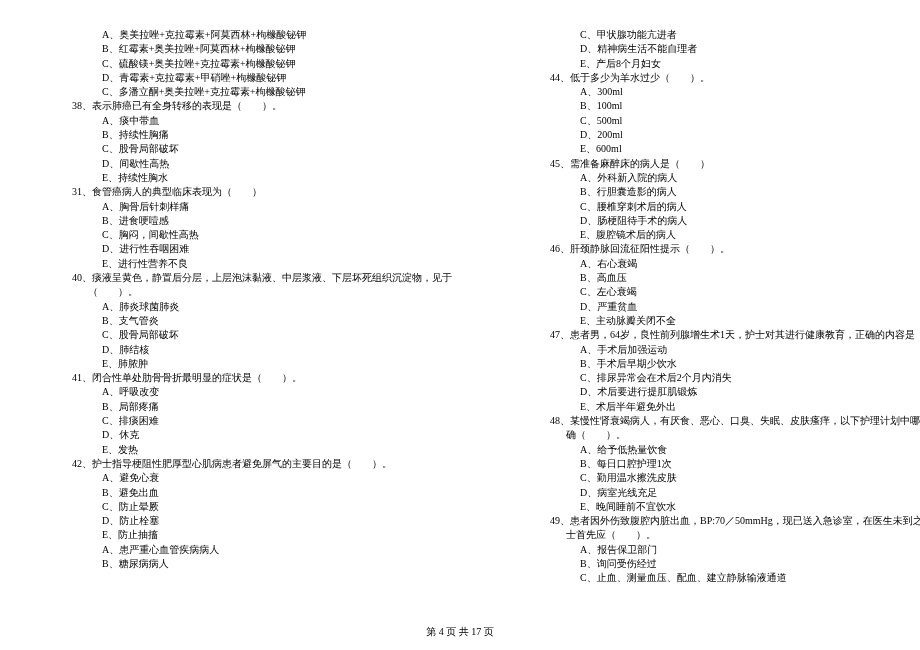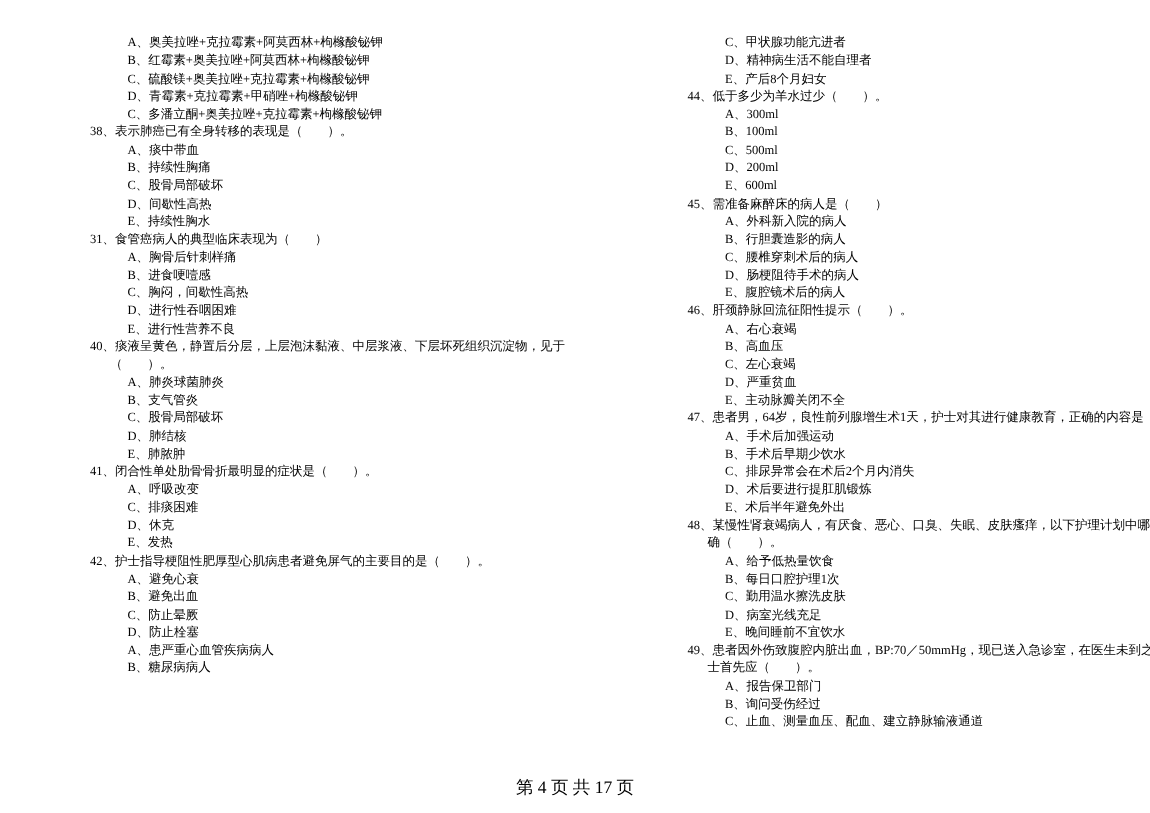--- a/index.html
+++ b/index.html
@@ -38,21 +38,21 @@
       padding-left: 24px;
     }
     .cont {
       padding-left: 40px;
     }
     .footer {
       position: absolute;
       bottom: 11px;
       width: 100%;
       text-align: center;
-      font-size: 14px;
+      font-size: 10px;
     }
   </style>
 </head>
 <body>
 
 <div class="columns">
   <div class="col" id="col-left">
       <div class="line opt">A、奥美拉唑+克拉霉素+阿莫西林+枸橼酸铋钾</div>
       <div class="line opt">B、红霉素+奥美拉唑+阿莫西林+枸橼酸铋钾</div>
       <div class="line opt">C、硫酸镁+奥美拉唑+克拉霉素+枸橼酸铋钾</div>
@@ -72,28 +72,30 @@
       <div class="line opt">E、进行性营养不良</div>
       <div class="line q">40、痰液呈黄色，静置后分层，上层泡沫黏液、中层浆液、下层坏死组织沉淀物，见于</div>
       <div class="line cont">（　　）。</div>
       <div class="line opt">A、肺炎球菌肺炎</div>
       <div class="line opt">B、支气管炎</div>
       <div class="line opt">C、股骨局部破坏</div>
       <div class="line opt">D、肺结核</div>
       <div class="line opt">E、肺脓肿</div>
       <div class="line q">41、闭合性单处肋骨骨折最明显的症状是（　　）。</div>
       <div class="line opt">A、呼吸改变</div>
+      <div class="line opt">B、局部疼痛</div>
       <div class="line opt">C、排痰困难</div>
       <div class="line opt">D、休克</div>
       <div class="line opt">E、发热</div>
       <div class="line q">42、护士指导梗阻性肥厚型心肌病患者避免屏气的主要目的是（　　）。</div>
       <div class="line opt">A、避免心衰</div>
       <div class="line opt">B、避免出血</div>
       <div class="line opt">C、防止晕厥</div>
       <div class="line opt">D、防止栓塞</div>
+      <div class="line opt">E、防止抽搐</div>
       <div class="line opt">A、患严重心血管疾病病人</div>
       <div class="line opt">B、糖尿病病人</div>
     </div>
   <div class="col col-right" id="col-right">
       <div class="line opt">C、甲状腺功能亢进者</div>
       <div class="line opt">D、精神病生活不能自理者</div>
       <div class="line opt">E、产后8个月妇女</div>
       <div class="line q">44、低于多少为羊水过少（　　）。</div>
       <div class="line opt">A、300ml</div>
       <div class="line opt">B、100ml</div>

